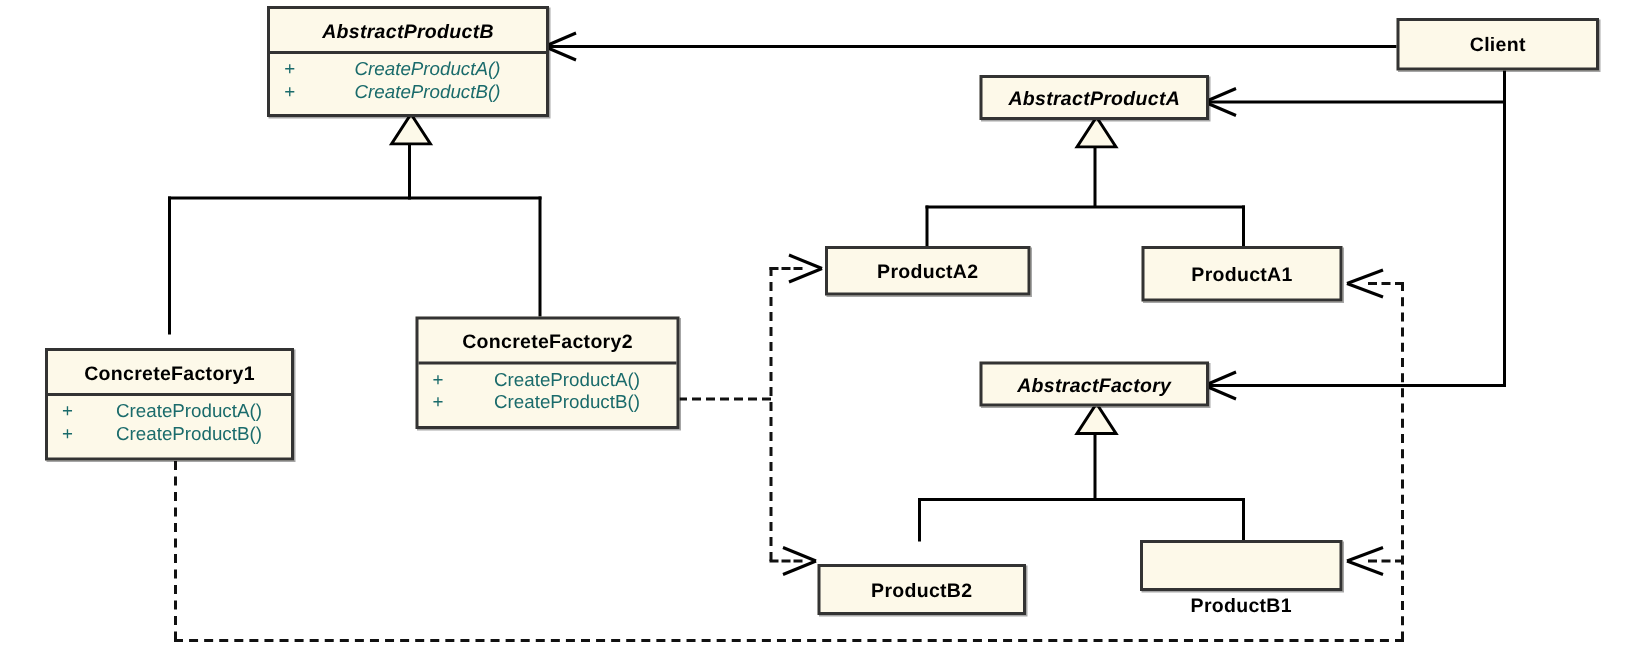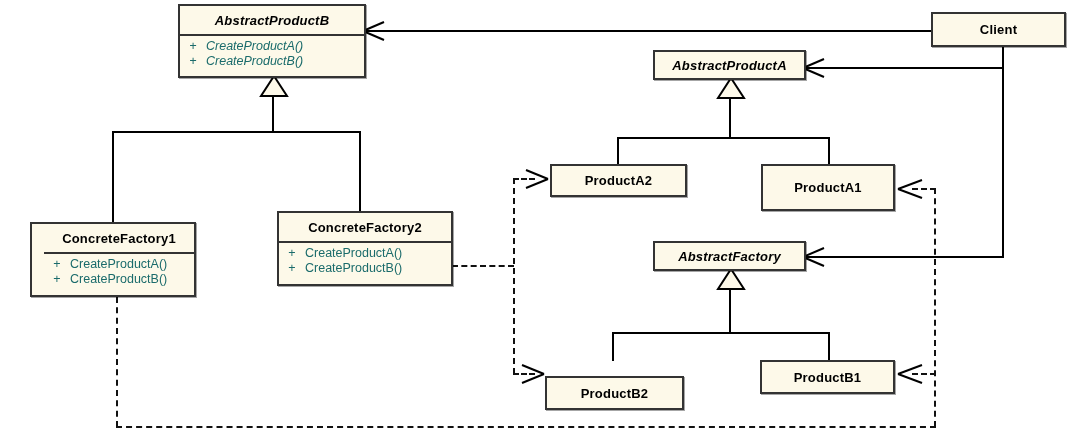--- a/index.html
+++ b/index.html
@@ -49,21 +49,21 @@
     color:#1a6b6b;
     line-height:15px;
     white-space:nowrap;
   }
   .uml-op .vis{
     width:26px;
     text-align:center;
     flex:0 0 26px;
     color:#1a6b6b;
   }
-  .uml-op .sig{flex:1 1 auto;}
+  .uml-op .sig{flex:1 1 auto;text-align:center;}
   .uml-op.italic .sig,.uml-op.italic .vis{font-style:italic;}
 
   
   .ln{position:absolute;background:#000000;z-index:2;}
   .ln.h{height:2px;}
   .ln.v{width:2px;}
   .dash-h{
     position:absolute;height:0;z-index:2;
     border-top:2px dashed #111111;
   }
@@ -158,21 +158,21 @@
         <span class="vis">+</span>
         <span class="sig">CreateProductA()</span>
       </div>
       <div class="uml-op italic">
         <span class="vis">+</span>
         <span class="sig">CreateProductB()</span>
       </div>
     </div>
   </div>
 
-  <div class="uml-box" style="left:30px;top:222px;width:166px;height:75px;padding-left:12px;">
+  <div class="uml-box" style="left:30px;top:232px;width:166px;height:75px;">
     <div class="uml-title" style="height:28px;">ConcreteFactory1</div>
     <div class="uml-sep"></div>
     <div class="uml-ops">
       <div class="uml-op">
         <span class="vis">+</span>
         <span class="sig">CreateProductA()</span>
       </div>
       <div class="uml-op">
         <span class="vis">+</span>
         <span class="sig">CreateProductB()</span>
@@ -200,29 +200,29 @@
   </div>
 
   <div class="uml-box" style="left:653px;top:50px;width:153px;height:30px;">
     <div class="uml-title abstract" style="height:100%;border-radius:12px;">AbstractProductA</div>
   </div>
 
   <div class="uml-box" style="left:550px;top:164px;width:137px;height:33px;">
     <div class="uml-title" style="height:100%;">ProductA2</div>
   </div>
 
-  <div class="uml-box" style="left:761px;top:164px;width:134px;height:47px;">
+  <div class="uml-box" style="left:761px;top:164px;width:134px;height:37px;">
     <div class="uml-title" style="height:100%;">ProductA1</div>
   </div>
 
   <div class="uml-box" style="left:653px;top:241px;width:153px;height:30px;">
     <div class="uml-title abstract" style="height:100%;">AbstractFactory</div>
   </div>
 
   <div class="uml-box" style="left:545px;top:376px;width:139px;height:34px;">
     <div class="uml-title" style="height:100%;">ProductB2</div>
   </div>
 
   <div class="uml-box" style="left:760px;top:360px;width:135px;height:34px;">
-    <div class="uml-title" style="height:100%;">ProductB1</div>
+    <div class="uml-title" style="height:100%;margin-top:26px;">ProductB1</div>
   </div>
 
 </div>
 
 </body></html>

